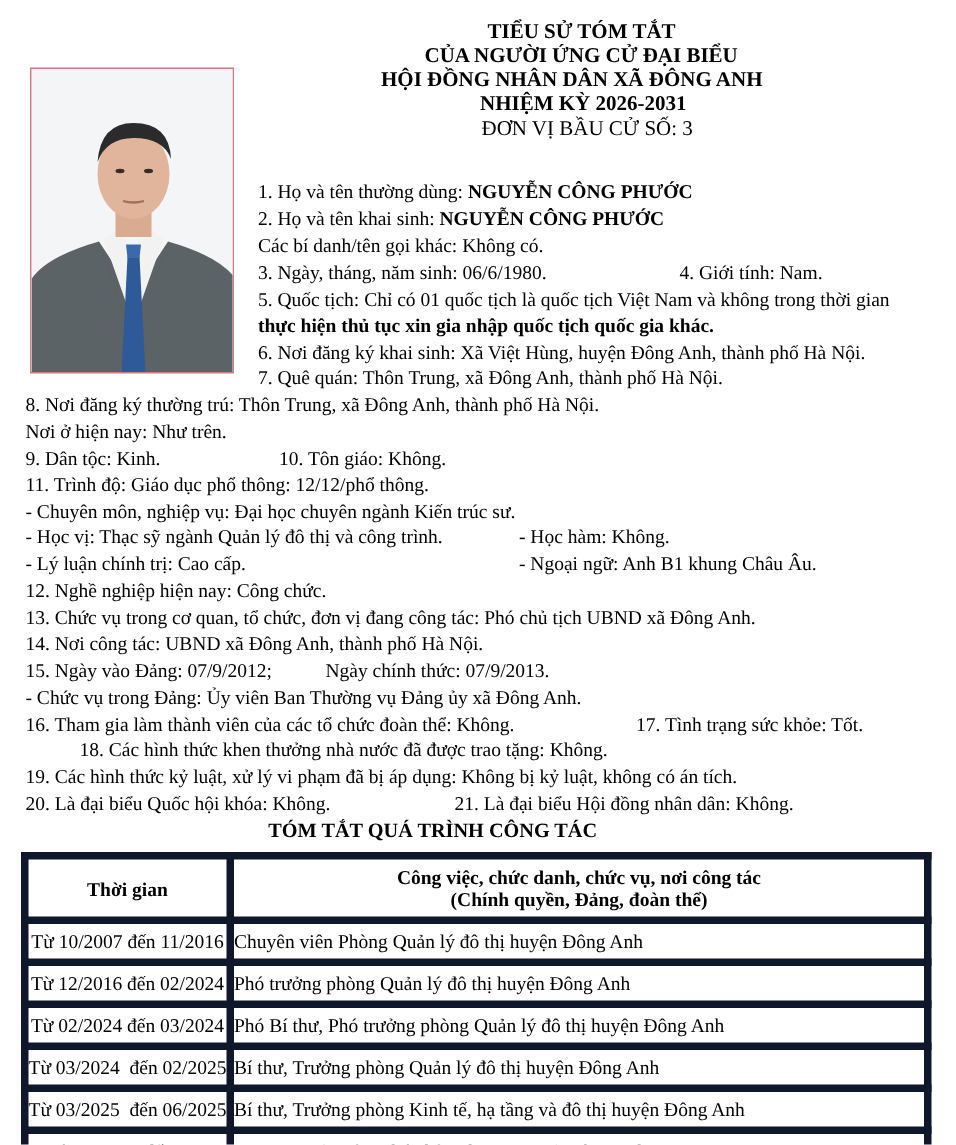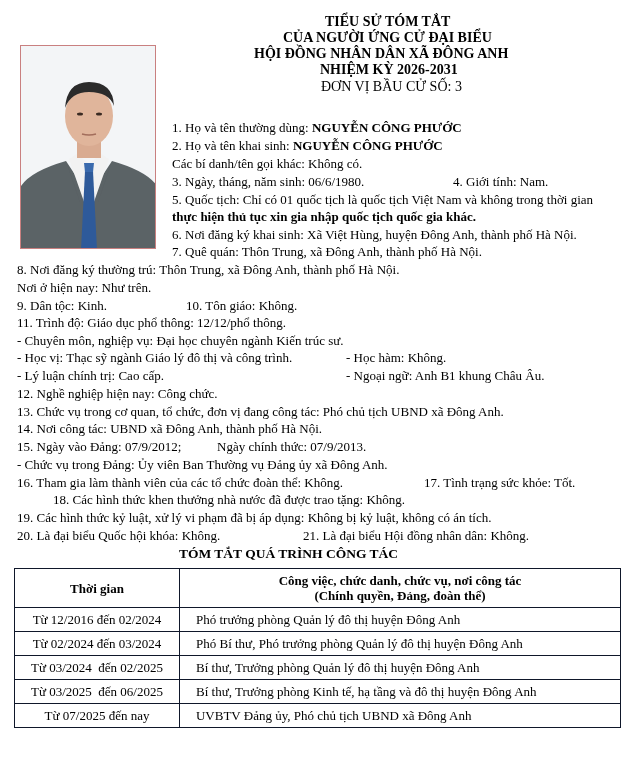--- a/index.html
+++ b/index.html
@@ -9,21 +9,21 @@
   .tline { position:absolute; white-space:nowrap; font-weight:bold; font-size:14px; line-height:16px; }
   .tline.normal { font-weight:normal; }
   .photo { position:absolute; left:20px; top:45px; width:136px; height:204px;
            border:1px solid #c98080; box-sizing:border-box; overflow:hidden; background:#f4f6f8; }
   .b { font-weight:bold; }
   .section-title { position:absolute; left:0; width:577px; top:546px; text-align:center;
                    font-weight:bold; font-size:13.5px; line-height:16px; }
   table.career { position:absolute; left:14px; top:568px; width:493px; border-collapse:collapse;
                  font-size:13px; }
   table.career { width:493px; }
-  table.career td, table.career th { border:1px solid #0f172a; padding:0 16px; line-height:15px; }
+  table.career td, table.career th { border:5px solid #0f172a; padding:0 0; line-height:15px; }
   table.career th { font-weight:bold; height:38px; text-align:center; }
   table.career td.time { text-align:center; height:23px; width:123px; }
   table.career td.desc { text-align:left; }
 </style>
 </head>
 <body>
 
 <div>
   <div class="tline" style="left:325px; top:14px;">TIỂU SỬ TÓM TẮT</div>
   <div class="tline" style="left:283px; top:30px;">CỦA NGƯỜI ỨNG CỬ ĐẠI BIỂU</div>
@@ -72,21 +72,21 @@
 <div class="abs" style="left:172px; top:209px;font-weight:bold;">thực hiện thủ tục xin gia nhập quốc tịch quốc gia khác.</div>
 <div class="abs" style="left:172px; top:227px;">6. Nơi đăng ký khai sinh: Xã Việt Hùng, huyện Đông Anh, thành phố Hà Nội.</div>
 <div class="abs" style="left:172px; top:244px;">7. Quê quán: Thôn Trung, xã Đông Anh, thành phố Hà Nội.</div>
 
 <div class="abs" style="left:17px; top:262px;">8. Nơi đăng ký thường trú: Thôn Trung, xã Đông Anh, thành phố Hà Nội.</div>
 <div class="abs" style="left:17px; top:280px;">Nơi ở hiện nay: Như trên.</div>
 <div class="abs" style="left:17px; top:298px;">9. Dân tộc: Kinh.</div>
 <div class="abs" style="left:186px; top:298px;">10. Tôn giáo: Không.</div>
 <div class="abs" style="left:17px; top:315px;">11. Trình độ: Giáo dục phổ thông: 12/12/phổ thông.</div>
 <div class="abs" style="left:17px; top:333px;">- Chuyên môn, nghiệp vụ: Đại học chuyên ngành Kiến trúc sư.</div>
-<div class="abs" style="left:17px; top:350px;">- Học vị: Thạc sỹ ngành Giáo lý đô thị và công trình.</div>
+<div class="abs" style="left:17px; top:350px;">- Học vị: Thạc sỹ ngành Quản lý đô thị và công trình.</div>
 <div class="abs" style="left:346px; top:350px;">- Học hàm: Không.</div>
 <div class="abs" style="left:17px; top:368px;">- Lý luận chính trị: Cao cấp.</div>
 <div class="abs" style="left:346px; top:368px;">- Ngoại ngữ: Anh B1 khung Châu Âu.</div>
 <div class="abs" style="left:17px; top:386px;">12. Nghề nghiệp hiện nay: Công chức.</div>
 <div class="abs" style="left:17px; top:404px;">13. Chức vụ trong cơ quan, tổ chức, đơn vị đang công tác: Phó chủ tịch UBND xã Đông Anh.</div>
 <div class="abs" style="left:17px; top:421px;">14. Nơi công tác: UBND xã Đông Anh, thành phố Hà Nội.</div>
 <div class="abs" style="left:17px; top:439px;">15. Ngày vào Đảng: 07/9/2012;</div>
 <div class="abs" style="left:217px; top:439px;">Ngày chính thức: 07/9/2013.</div>
 <div class="abs" style="left:17px; top:457px;">- Chức vụ trong Đảng: Ủy viên Ban Thường vụ Đảng ủy xã Đông Anh.</div>
 <div class="abs" style="left:17px; top:475px;">16. Tham gia làm thành viên của các tổ chức đoàn thể: Không.</div>
@@ -103,20 +103,24 @@
     <tr>
       <th style="width:123px;">Thời gian</th>
       <th>
         <div>Công việc, chức danh, chức vụ, nơi công tác</div>
         <div>(Chính quyền, Đảng, đoàn thể)</div>
       </th>
     </tr>
   </thead>
   <tbody>
     <tr>
+      <td class="time">Từ 10/2007 đến 11/2016</td>
+      <td class="desc">Chuyên viên Phòng Quản lý đô thị huyện Đông Anh</td>
+    </tr>
+    <tr>
       <td class="time">Từ 12/2016 đến 02/2024</td>
       <td class="desc">Phó trưởng phòng Quản lý đô thị huyện Đông Anh</td>
     </tr>
     <tr>
       <td class="time">Từ 02/2024 đến 03/2024</td>
       <td class="desc">Phó Bí thư, Phó trưởng phòng Quản lý đô thị huyện Đông Anh</td>
     </tr>
     <tr>
       <td class="time" style="white-space:pre;">Từ 03/2024  đến 02/2025</td>
       <td class="desc">Bí thư, Trưởng phòng Quản lý đô thị huyện Đông Anh</td>

